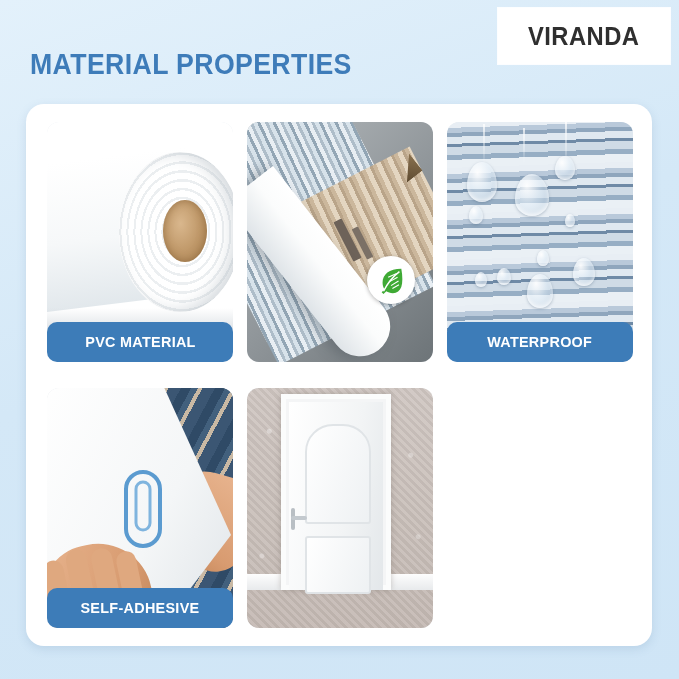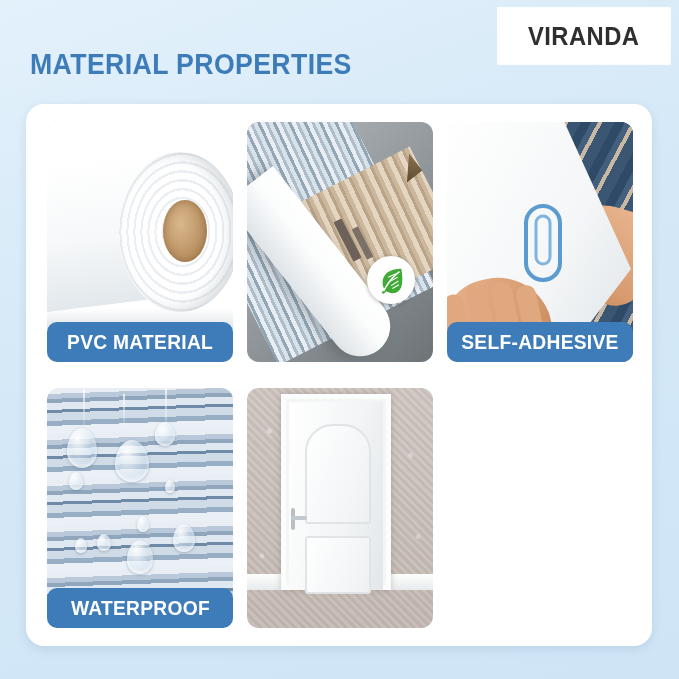--- a/index.html
+++ b/index.html
@@ -46,21 +46,21 @@
     position:absolute;left:0;top:0;width:186px;height:240px;
     border-radius:12px;overflow:hidden;background:#e9eef2;
   }
   .label{
     position:absolute;left:0;bottom:0;width:186px;
     background:#3d7cb8;border-radius:10px;
     color:#ffffff;font-weight:bold;text-align:center;
     display:flex;align-items:center;justify-content:center;
     letter-spacing:.3px;line-height:1.04;
   }
-  .label.one-line{height:40px;font-size:20px;}
+  .label.one-line{height:40px;font-size:15px;}
   .label.two-line{height:48px;font-size:16px;padding-bottom:1px;}
   .label span{display:block;transform:scaleX(.96);}
 
   
   
   .pvc-bg{position:absolute;inset:0;background:#ffffff;}
   .pvc-sheet{
     position:absolute;left:-10px;top:34px;width:150px;height:148px;
     background:linear-gradient(180deg,#ffffff 0%,#f6f8f9 55%,#e2e8ec 100%);
     transform:skewY(-7deg);
@@ -270,20 +270,42 @@
         <div class="eco-post2"></div>
         <div class="eco-roll"></div>
         <div class="eco-roll-tip"></div>
         <div class="eco-badge">
           <svg width="30" height="30" viewBox="0 0 32 32" aria-hidden="true">
             <path d="M27 4C14 4 7 10 7 19c0 3 1 5 2 7l-3 3 2 2 3-3c2 1 4 2 7 2 9 0 12-9 9-26z" fill="#3faa35"></path>
             <path d="M25 7C17 13 12 20 8 28" stroke="#ffffff" stroke-width="1.6" fill="none"></path>
             <path d="M22 9l-9 4M23 13l-9 5M24 17l-8 5M24.5 21l-7 4" stroke="#ffffff" stroke-width="1.2" fill="none"></path>
           </svg>
         </div>
+      </div>
+    </div>
+
+    <div class="cell">
+      <div class="photo">
+        <div class="wp-bg"></div>
+        <div class="trail" style="left:36px;top:2px;height:42px;"></div>
+        <div class="trail" style="left:76px;top:6px;height:36px;"></div>
+        <div class="trail" style="left:118px;top:0px;height:46px;"></div>
+        <div class="drop" style="left:20px;top:40px;width:30px;height:40px;"></div>
+        <div class="drop" style="left:68px;top:52px;width:34px;height:42px;"></div>
+        <div class="drop" style="left:108px;top:34px;width:20px;height:24px;"></div>
+        <div class="drop" style="left:22px;top:84px;width:14px;height:18px;"></div>
+        <div class="drop" style="left:90px;top:128px;width:12px;height:16px;"></div>
+        <div class="drop" style="left:126px;top:136px;width:22px;height:28px;"></div>
+        <div class="drop" style="left:80px;top:152px;width:26px;height:34px;"></div>
+        <div class="drop" style="left:28px;top:150px;width:12px;height:15px;"></div>
+        <div class="drop" style="left:50px;top:146px;width:14px;height:17px;"></div>
+        <div class="drop" style="left:118px;top:92px;width:10px;height:13px;"></div>
+      </div>
+      <div class="label one-line">
+        <span>WATERPROOF</span>
       </div>
     </div>
 
     <div class="cell">
       <div class="photo">
         <div class="sa-bg"></div>
         <div class="sa-marble"></div>
         <div class="sa-hand-r"></div>
         <div class="sa-peel"></div>
         <div class="sa-clip">
@@ -297,42 +319,20 @@
           <div class="sa-finger" style="left:30px;top:2px;width:21px;height:70px;"></div>
           <div class="sa-finger" style="left:55px;top:6px;width:21px;height:66px;"></div>
           <div class="sa-finger" style="left:79px;top:14px;width:20px;height:56px;"></div>
         </div>
       </div>
       <div class="label one-line">
         <span>SELF-ADHESIVE</span>
       </div>
     </div>
 
-    <div class="cell">
-      <div class="photo">
-        <div class="wp-bg"></div>
-        <div class="trail" style="left:36px;top:2px;height:42px;"></div>
-        <div class="trail" style="left:76px;top:6px;height:36px;"></div>
-        <div class="trail" style="left:118px;top:0px;height:46px;"></div>
-        <div class="drop" style="left:20px;top:40px;width:30px;height:40px;"></div>
-        <div class="drop" style="left:68px;top:52px;width:34px;height:42px;"></div>
-        <div class="drop" style="left:108px;top:34px;width:20px;height:24px;"></div>
-        <div class="drop" style="left:22px;top:84px;width:14px;height:18px;"></div>
-        <div class="drop" style="left:90px;top:128px;width:12px;height:16px;"></div>
-        <div class="drop" style="left:126px;top:136px;width:22px;height:28px;"></div>
-        <div class="drop" style="left:80px;top:152px;width:26px;height:34px;"></div>
-        <div class="drop" style="left:28px;top:150px;width:12px;height:15px;"></div>
-        <div class="drop" style="left:50px;top:146px;width:14px;height:17px;"></div>
-        <div class="drop" style="left:118px;top:92px;width:10px;height:13px;"></div>
-      </div>
-      <div class="label one-line">
-        <span>WATERPROOF</span>
-      </div>
-    </div>
-
 
     <div class="cell">
       <div class="photo">
         <div class="ng-bg"></div>
         <div class="ng-walltex"></div>
         <div class="ng-skirt"></div>
         <div class="ng-frame"></div>
         <div class="ng-door"></div>
         <div class="ng-panel-top"></div>
         <div class="ng-panel-bot"></div>

